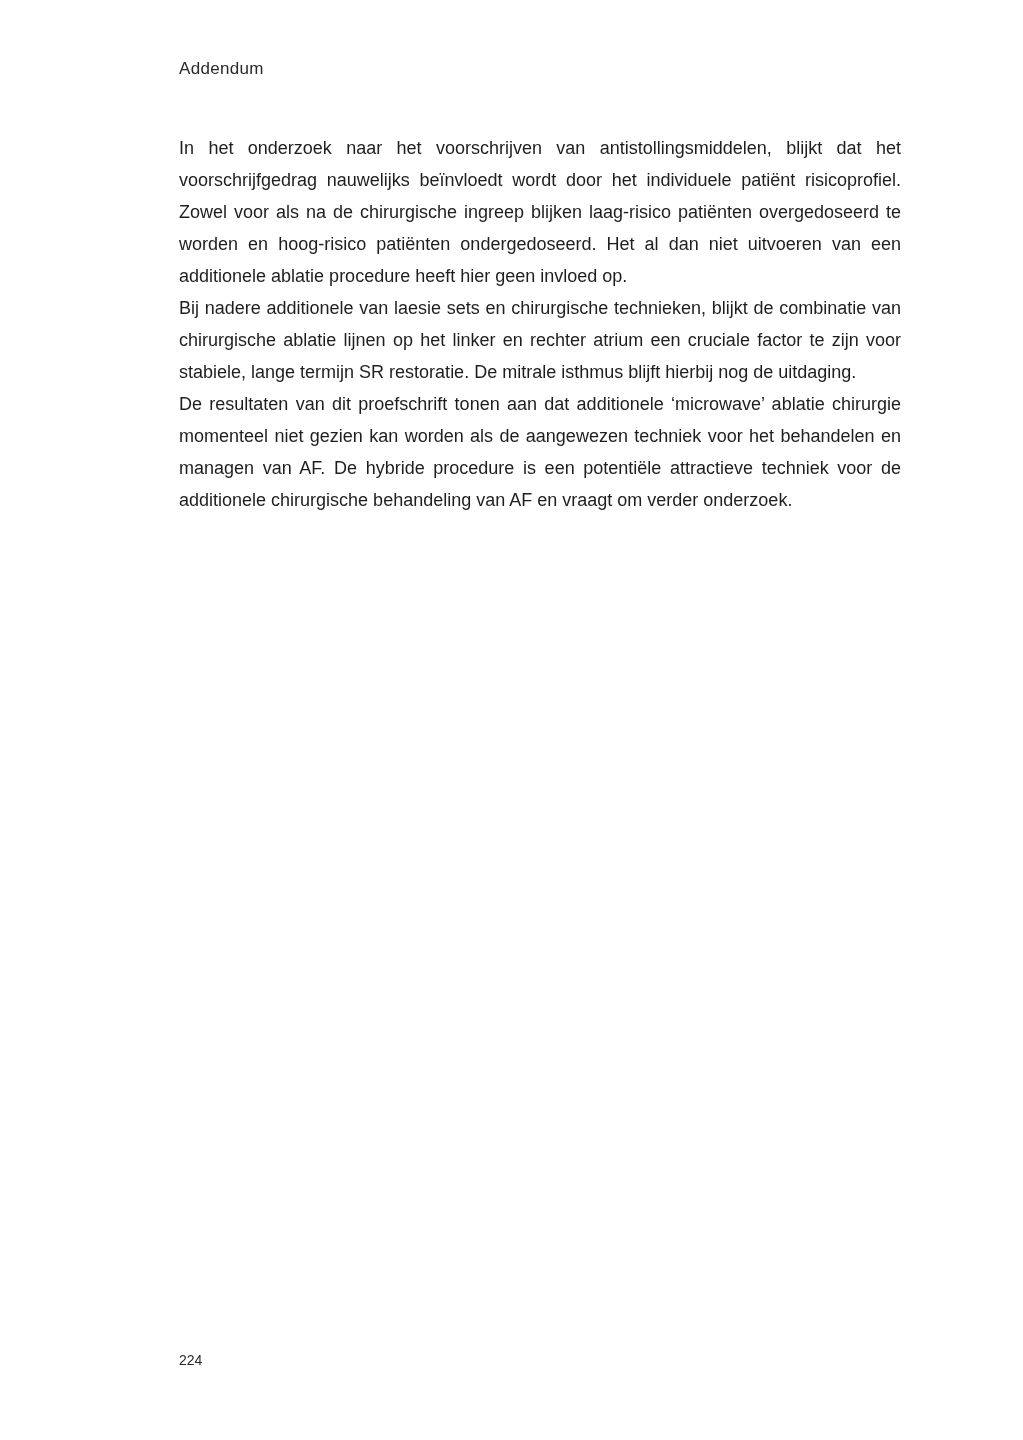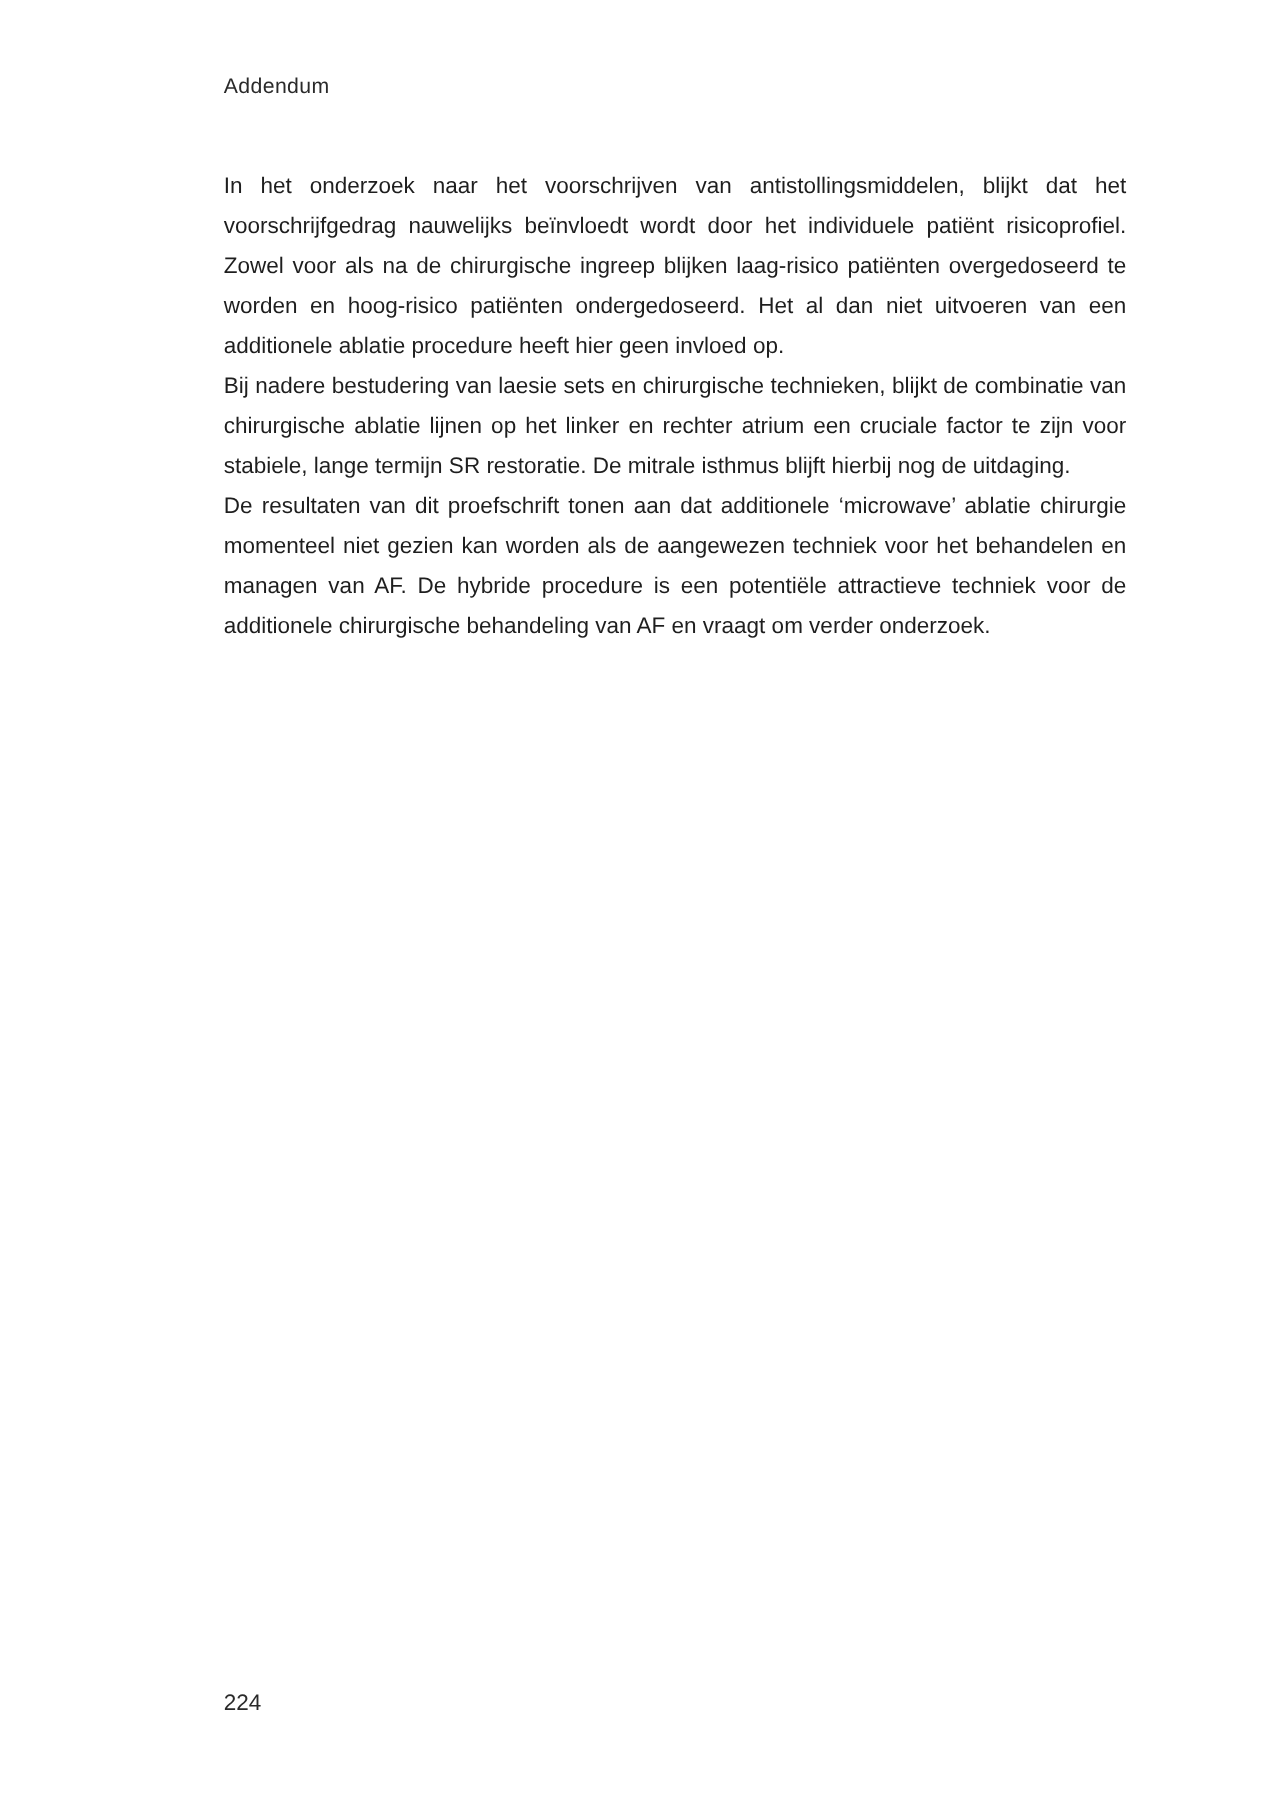--- a/index.html
+++ b/index.html
@@ -39,30 +39,30 @@
     .body-text p {
       margin: 0;
       padding: 0;
       text-align: justify;
       text-justify: inter-word;
     }
     .page-number {
       position: absolute;
       left: 151px;
       top: 1352px;
-      font-size: 18px;
+      font-size: 14px;
       color: #2a2a2a;
     }
   </style>
 </head>
 <body>
 
 <div class="page">
   <div class="running-header">Addendum</div>
 
   <div class="body-text">
     <p>In het onderzoek naar het voorschrijven van antistollingsmiddelen, blijkt dat het voorschrijfgedrag nauwelijks beïnvloedt wordt door het individuele patiënt risicoprofiel. Zowel voor als na de chirurgische ingreep blijken laag-risico patiënten overgedoseerd te worden en hoog-risico patiënten ondergedoseerd. Het al dan niet uitvoeren van een additionele ablatie procedure heeft hier geen invloed op.</p>
-    <p>Bij nadere bestudering van laesie sets en chirurgische technieken, blijkt de combinatie van chirurgische ablatie lijnen op het linker en rechter atrium een cruciale factor te zijn voor stabiele, lange termijn SR restoratie. De mitrale isthmus blijft hierbij nog de uitdaging.</p>
+    <p>Bij nadere additionele van laesie sets en chirurgische technieken, blijkt de combinatie van chirurgische ablatie lijnen op het linker en rechter atrium een cruciale factor te zijn voor stabiele, lange termijn SR restoratie. De mitrale isthmus blijft hierbij nog de uitdaging.</p>
     <p>De resultaten van dit proefschrift tonen aan dat additionele ‘microwave’ ablatie chirurgie momenteel niet gezien kan worden als de aangewezen techniek voor het behandelen en managen van AF. De hybride procedure is een potentiële attractieve techniek voor de additionele chirurgische behandeling van AF en vraagt om verder onderzoek.</p>
   </div>
 
   <div class="page-number">224</div>
 </div>
 
 </body></html>

